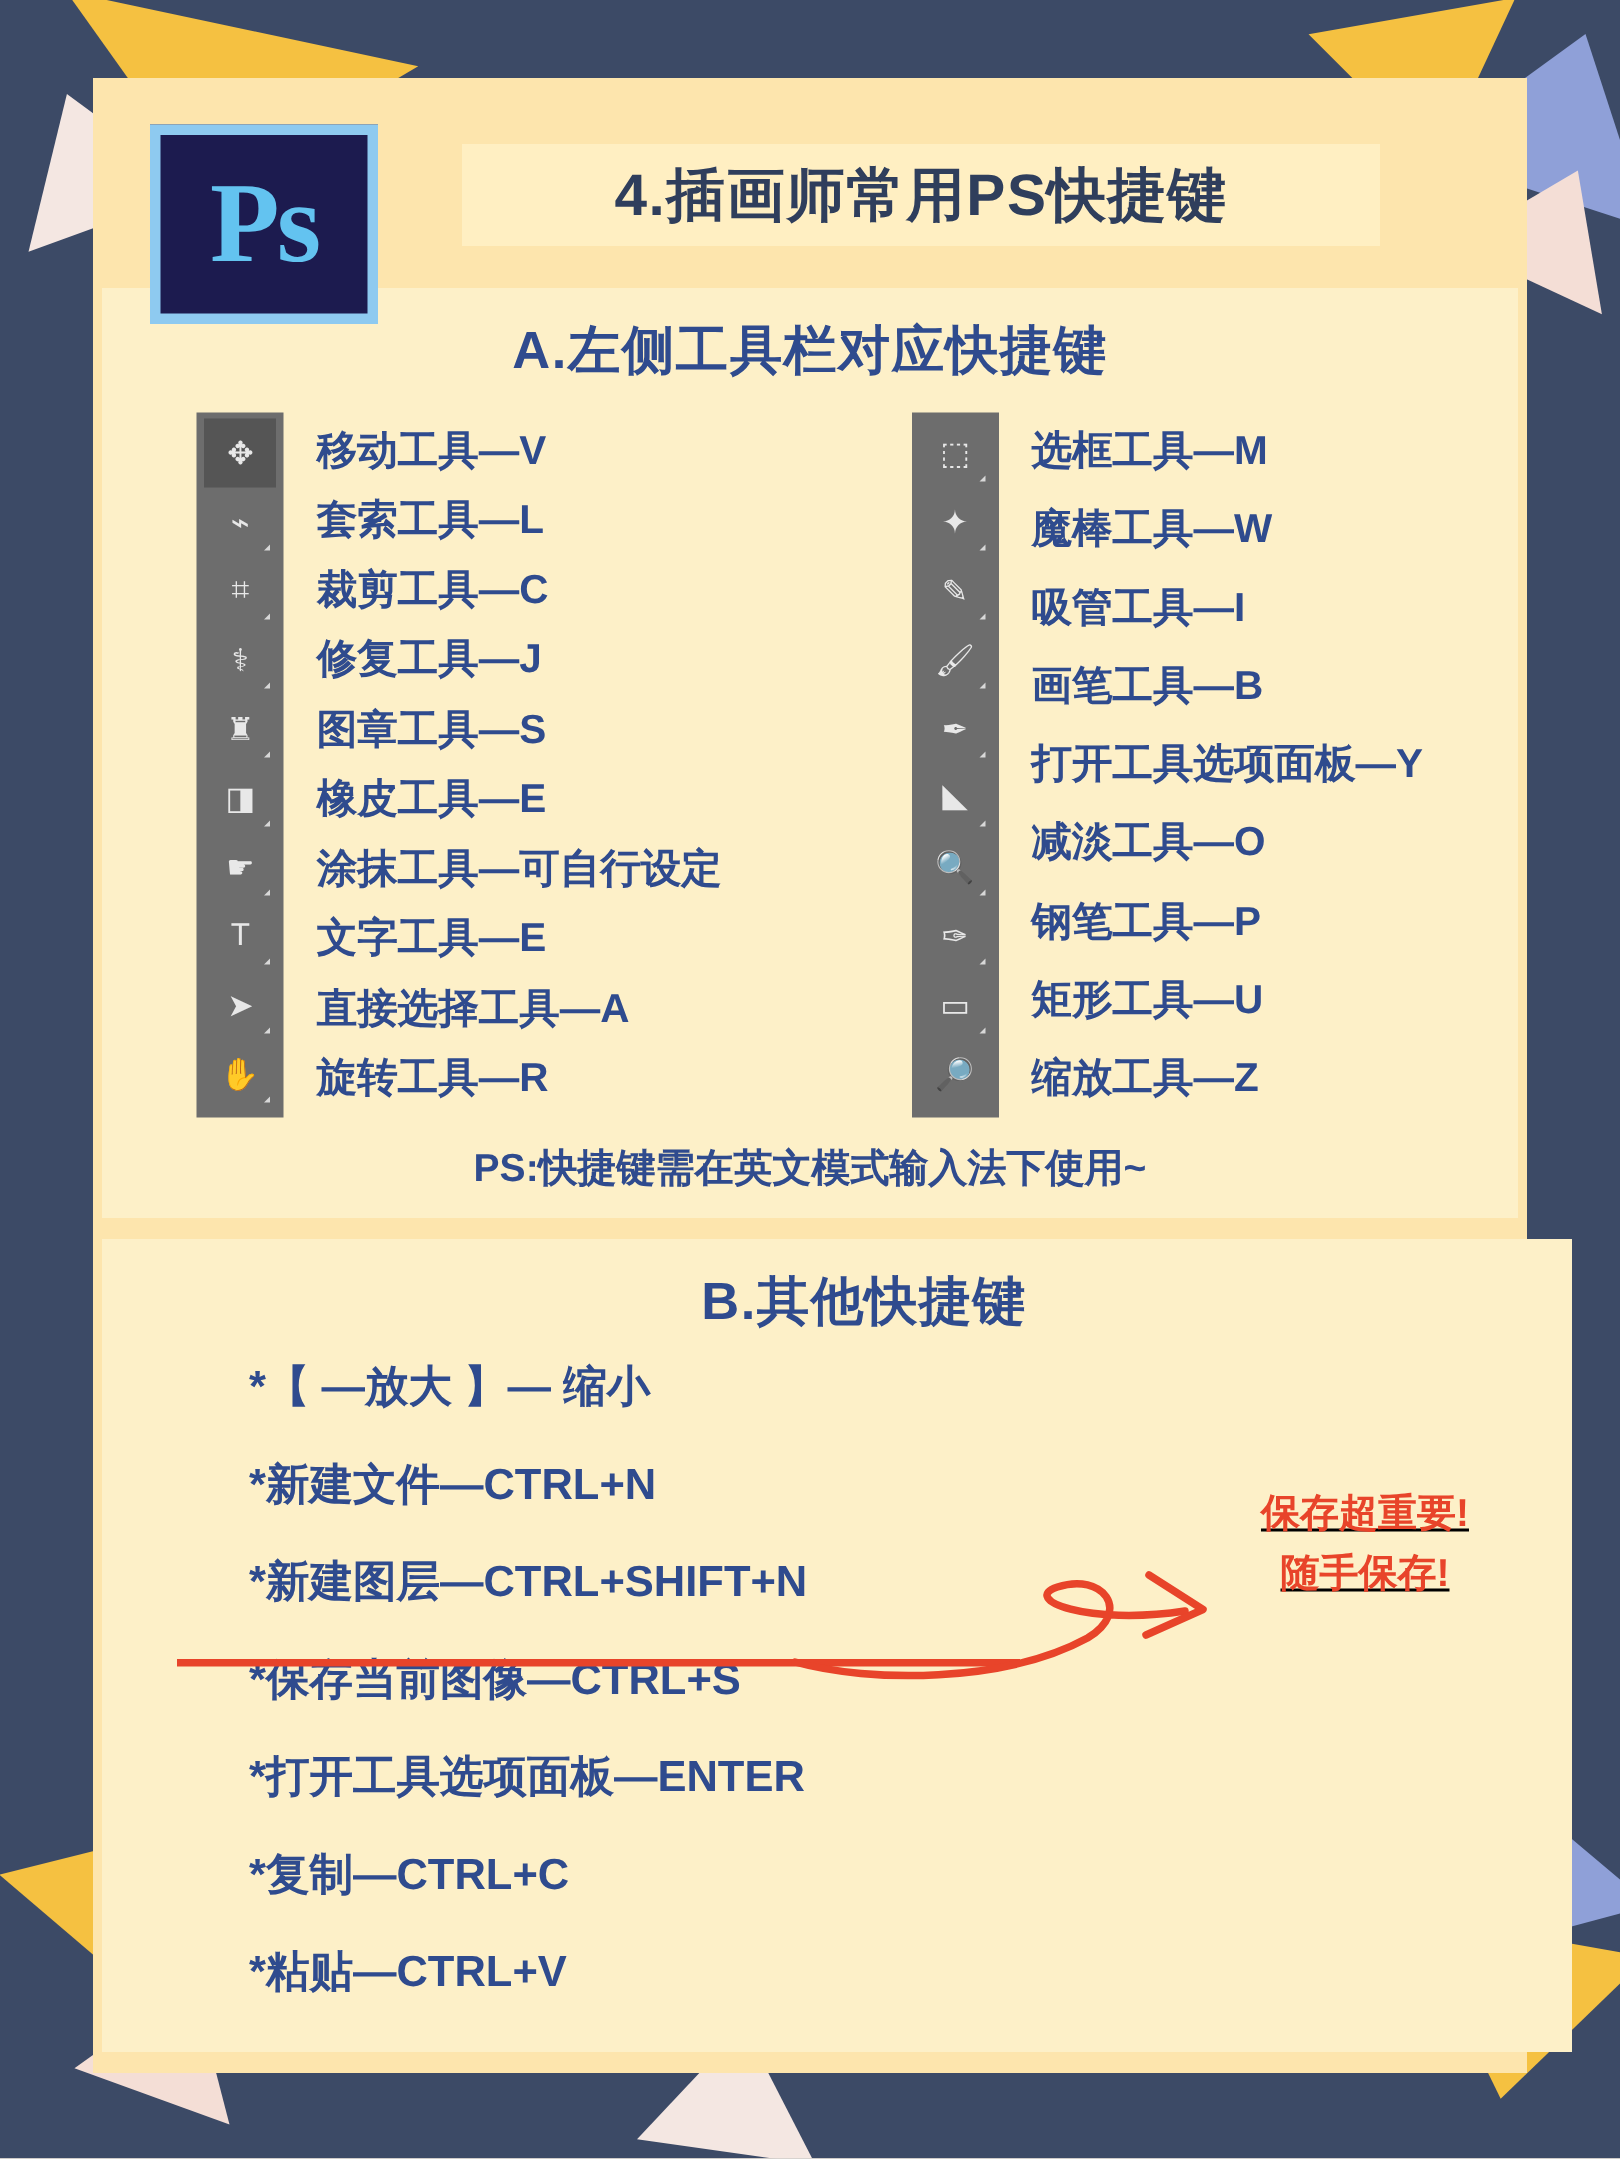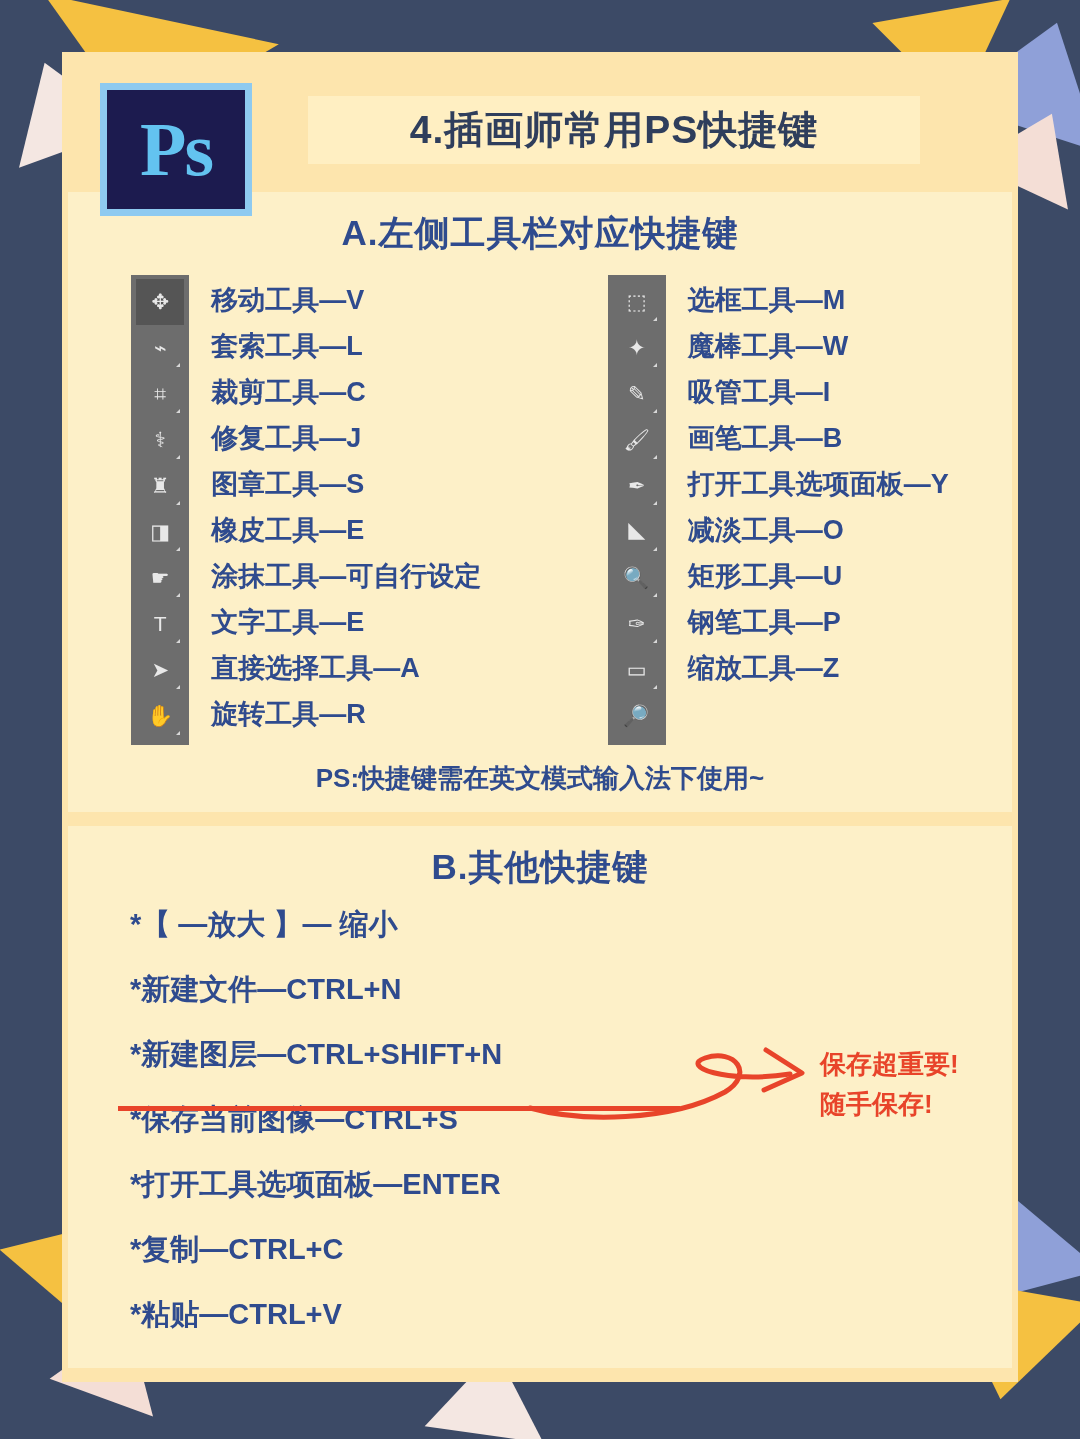--- a/index.html
+++ b/index.html
@@ -127,21 +127,21 @@
     right: 4px;
     bottom: 4px;
     width: 0;
     height: 0;
     border-left: 4px solid transparent;
     border-bottom: 4px solid #d8d8d8;
   }
   .labels {
     display: flex;
     flex-direction: column;
-    justify-content: flex-start;
+    justify-content: space-between;
     padding: 2px 0 4px 22px;
   }
   .labels div {
     color: #2f4b8e;
     font-size: 27px;
     font-weight: bold;
     height: 46px;
     line-height: 46px;
     white-space: nowrap;
   }
@@ -154,20 +154,21 @@
   }
   
   .section-b {
     position: absolute;
     left: 68px;
     top: 826px;
     width: 944px;
     height: 542px;
     background: #fdf0c8;
     z-index: 5;
+    padding-left: 36px;
   }
   .blist {
     margin: 14px 0 0 62px;
   }
   .blist div {
     color: #2f4b8e;
     font-size: 29px;
     font-weight: bold;
     margin-bottom: 25px;
     white-space: nowrap;
@@ -177,24 +178,25 @@
     left: 118px;
     top: 1106px;
     width: 562px;
     height: 5px;
     background: #e8442a;
     z-index: 7;
   }
   .callout {
     position: absolute;
     left: 820px;
-    top: 1044px;
+    top: 988px;
     width: 180px;
     z-index: 7;
-    text-align: left;
+    text-align: center;
+    text-decoration: underline;
   }
   .callout div {
     color: #e8442a;
     font-size: 26px;
     font-weight: bold;
     line-height: 40px;
     white-space: nowrap;
   }
   .arrow-svg {
     position: absolute;
@@ -331,22 +333,22 @@
               <span>🔎</span>
             </div>
         </div>
         <div class="labels">
           <div>选框工具—M</div>
           <div>魔棒工具—W</div>
           <div>吸管工具—I</div>
           <div>画笔工具—B</div>
           <div>打开工具选项面板—Y</div>
           <div>减淡工具—O</div>
+          <div>钢笔工具—P</div>
           <div>矩形工具—U</div>
-          <div>钢笔工具—P</div>
           <div>缩放工具—Z</div>
         </div>
       </div>
 
     </div>
 
     <div class="note">PS:快捷键需在英文模式输入法下使用~</div>
   </div>
 
   <div class="section-b">

